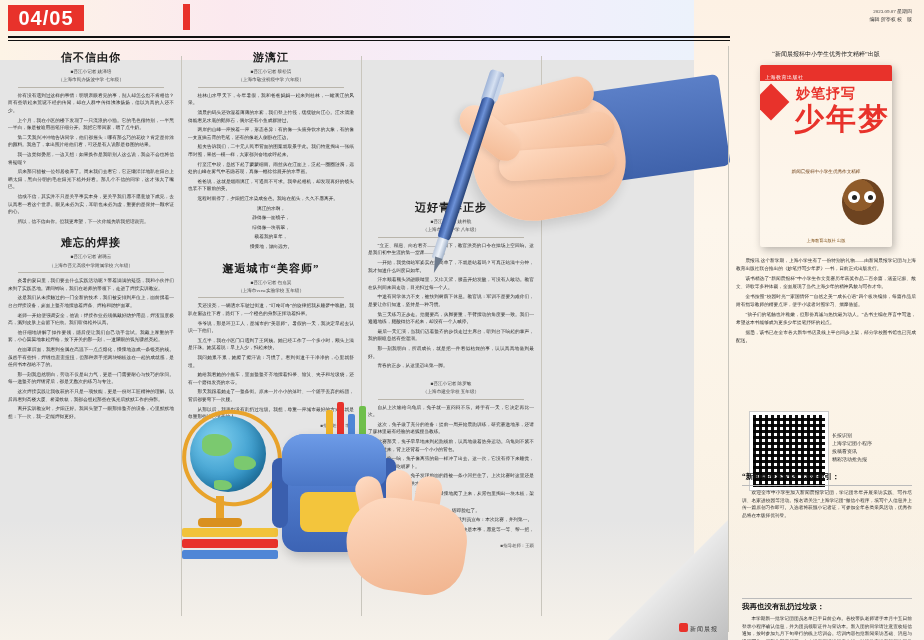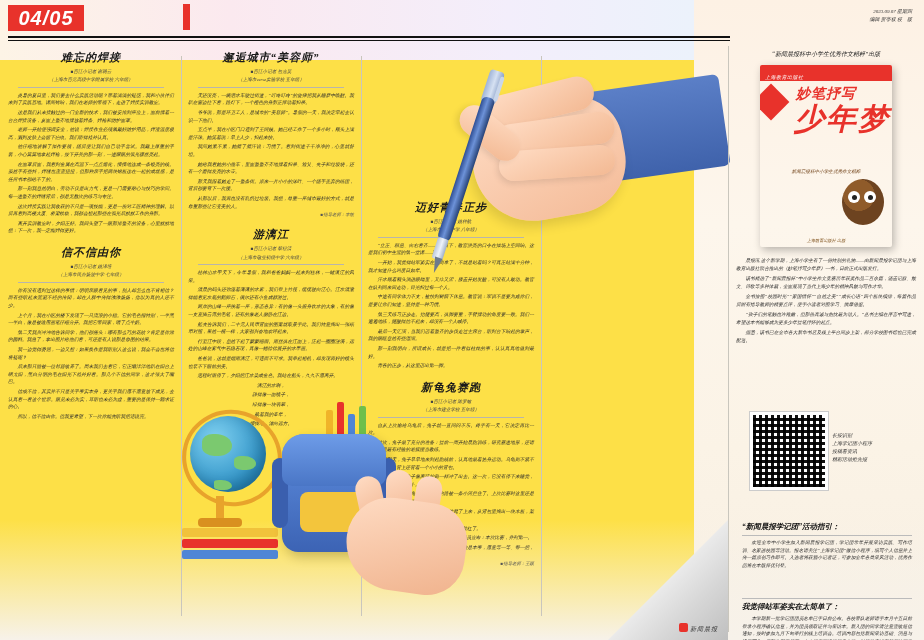--- a/index.html
+++ b/index.html
@@ -2,21 +2,21 @@
 <html><head>
 <meta charset="utf-8">
 <style>
   html,body{margin:0;padding:0;}
   body{
     width:924px;height:640px;overflow:hidden;
     background:#ffffff;
     font-family:"Liberation Serif", serif;
     color:#1b1b1b;
   }
-  .page{position:relative;width:924px;height:640px;overflow:hidden;background:#fde047;font-style:italic;}
+  .page{position:relative;width:924px;height:640px;overflow:hidden;background:#e5e5e5;}
 
   
   .wash-a{position:absolute;left:0;top:0;width:924px;height:60px;
     background:linear-gradient(90deg,#fdf4e6 0%,#fbe9ef 25%,#f3eefb 55%,#eaf3fb 80%,#fdf7ec 100%);}
   .wash-b{position:absolute;right:0;top:0;width:230px;height:640px;
     background:linear-gradient(180deg,#fdf1e4 0%,#fdf6ec 35%,#fbf3e6 70%,#f7efe2 100%);}
   .wash-c{position:absolute;left:0;bottom:0;width:924px;height:120px;
     background:linear-gradient(0deg,#f7f2ea 0%,rgba(255,255,255,0) 100%);}
 
   
@@ -67,21 +67,21 @@
   .book .owl:after{content:"";position:absolute;left:10px;top:16px;width:5px;height:5px;border-radius:50%;background:#222;box-shadow:16px 0 0 #222;}
   .book .pub{position:absolute;left:0;bottom:4px;width:100%;text-align:center;font-size:4.2px;color:#7a4a12;}
   .book .ribbon{position:absolute;left:-2px;top:24px;width:26px;height:26px;background:#e8322b;transform:rotate(-45deg);}
 
   .rail p.body{font-size:4.7px;line-height:1.6;text-indent:9.4px;margin:0 0 3px 0;}
   .qr{position:absolute;left:14px;top:362px;width:72px;height:72px;background:
      repeating-linear-gradient(0deg,#111 0 3px,#fff 3px 6px),
      repeating-linear-gradient(90deg,#111 0 3px,rgba(255,255,255,0) 3px 6px);
      background-blend-mode:multiply;border:3px solid #fff;box-shadow:0 0 0 1px #ccc;}
   .qr-cap{position:absolute;left:96px;top:382px;width:80px;font-size:5px;line-height:1.6;color:#333;}
-  .notice{position:absolute;left:6px;top:472px;width:170px;}
+  .notice{position:absolute;left:6px;top:422px;width:170px;}
   .notice h4{margin:0 0 3px 0;font-size:7.5px;font-weight:bold;color:#111;}
   .notice .box{border-top:1px solid #bbb;padding-top:3px;}
   .sep{position:absolute;left:6px;top:548px;width:170px;height:1px;background:#bbb;}
   .notice2{position:absolute;left:6px;top:552px;width:170px;}
   .notice2 h4{margin:0 0 3px 0;font-size:7.5px;font-weight:bold;color:#111;}
 
   
   .hand{position:absolute;left:395px;top:58px;width:330px;height:230px;pointer-events:none;}
   .sleeve{position:absolute;right:0;top:26px;width:150px;height:92px;background:linear-gradient(180deg,#5b7fc7,#3f62ab);
     border-radius:14px 6px 6px 30px;transform:rotate(-8deg);}
@@ -155,100 +155,99 @@
     </div>
   </div>
 
   <div class="cols">
     <div class="vrule v1"></div>
     <div class="vrule v2"></div>
     <div class="vrule v3"></div>
 
     <div class="col c1">
       <div class="art">
+        <h2>信不信由你</h2>
+        <div class="byline">■晋江小记者 姚泽培</div>
+        <div class="byline">（上海市民办扬波中学 七年级）</div>
+        <div class="rule-thin"></div>
+        <p class="body">你有没有遇到过这样的事情：明明亲眼看见的事，别人却怎么也不肯相信？而有些听起来荒诞不经的传闻，却在人群中传得沸沸扬扬，信以为真的人还不少。</p>
+        <p class="body">上个月，我在小区的楼下发现了一只流浪的小猫。它的毛色很特别，一半黑一半白，像是被谁用画笔仔细分开。我把它带回家，喂了点牛奶。</p>
+        <p class="body">第二天我兴冲冲地告诉同学，他们都摇头：哪有那么巧的花纹？肯定是你涂的颜料。我急了，拿出照片给他们看，可还是有人说那是修图的结果。</p>
+        <p class="body">我一边觉得委屈，一边又想：如果换作是我听别人这么说，我会不会也将信将疑呢？</p>
+        <p class="body">后来那只猫被一位邻居收养了。周末我们去看它，它正懒洋洋地趴在阳台上晒太阳，黑白分明的毛在阳光下格外好看。那几个不信的同学，这才张大了嘴巴。</p>
+        <p class="body">信或不信，其实并不只是关乎事实本身，更关乎我们愿不愿意放下成见，去认真看一看这个世界。眼见未必为实，耳听也未必为虚，重要的是保持一颗求证的心。</p>
+        <p class="body">所以，信不信由你。但我更希望，下一次你能先听我把话说完。</p>
+      </div>
+      <div class="art">
         <h2>难忘的焊接</h2>
         <div class="byline">■晋江小记者 谢璐云</div>
         <div class="byline">（上海市晋元高级中学附属学校 六年级）</div>
         <div class="rule-thin"></div>
         <p class="body">炎暑的夏日里，我们要去什么实践活动呢？带着满满的疑惑，我和小伙伴们来到了实践基地。课间铃响，我们在老师的带领下，走进了焊接实训教室。</p>
         <p class="body">这是我们从未接触过的一门全新的技术，我们被安排到座位上，面前摆着一台台焊接设备，桌面上整齐地摆放着焊条、焊枪和防护面罩。</p>
         <p class="body">老师一开始便强调安全，他说：焊接作业必须佩戴好防护用品，焊渣温度极高，溅到皮肤上会留下疤痕。我们听得格外认真。</p>
         <p class="body">他仔细地讲解了操作要领，随后便让我们自己动手尝试。我戴上厚重的手套，小心翼翼地拿起焊枪，按下开关的那一刻，一道耀眼的弧光骤然亮起。</p>
         <p class="body">在面罩后面，我看到金属在高温下一点点熔化，慢慢地连成一条银亮的线。虽然手有些抖，焊缝也歪歪扭扭，但那种亲手把两块钢板连在一起的成就感，是任何书本都给不了的。</p>
         <p class="body">那一刻我忽然明白，劳动不仅是出力气，更是一门需要耐心与技巧的学问。每一道整齐的焊缝背后，都是无数次的练习与专注。</p>
         <p class="body">这次焊接实践让我收获的不只是一项技能，更是一份对工匠精神的理解。以后再看到高楼大厦、桥梁铁轨，我都会想起那些在弧光后默默工作的身影。</p>
         <p class="body">离开实训教室时，夕阳正好。我回头望了一眼那排整齐的设备，心里默默地想：下一次，我一定能焊得更好。</p>
       </div>
-      <div class="art">
-        <h2>信不信由你</h2>
-        <div class="byline">■晋江小记者 姚泽培</div>
-        <div class="byline">（上海市民办扬波中学 七年级）</div>
-        <div class="rule-thin"></div>
-        <p class="body">你有没有遇到过这样的事情：明明亲眼看见的事，别人却怎么也不肯相信？而有些听起来荒诞不经的传闻，却在人群中传得沸沸扬扬，信以为真的人还不少。</p>
-        <p class="body">上个月，我在小区的楼下发现了一只流浪的小猫。它的毛色很特别，一半黑一半白，像是被谁用画笔仔细分开。我把它带回家，喂了点牛奶。</p>
-        <p class="body">第二天我兴冲冲地告诉同学，他们都摇头：哪有那么巧的花纹？肯定是你涂的颜料。我急了，拿出照片给他们看，可还是有人说那是修图的结果。</p>
-        <p class="body">我一边觉得委屈，一边又想：如果换作是我听别人这么说，我会不会也将信将疑呢？</p>
-        <p class="body">后来那只猫被一位邻居收养了。周末我们去看它，它正懒洋洋地趴在阳台上晒太阳，黑白分明的毛在阳光下格外好看。那几个不信的同学，这才张大了嘴巴。</p>
-        <p class="body">信或不信，其实并不只是关乎事实本身，更关乎我们愿不愿意放下成见，去认真看一看这个世界。眼见未必为实，耳听也未必为虚，重要的是保持一颗求证的心。</p>
-        <p class="body">所以，信不信由你。但我更希望，下一次你能先听我把话说完。</p>
-      </div>
     </div>
 
     <div class="col c2">
-      <div class="art">
-        <h2>邂逅城市“美容师”</h2>
-        <div class="byline">■晋江小记者 包嘉昊</div>
-        <div class="byline">（上海市verse实验学校 五年级）</div>
-        <div class="rule-thin"></div>
-        <p class="body">天还没亮，一辆洒水车驶过街道，“叮咚叮咚”的旋律把我从睡梦中唤醒。我趴在窗边往下看，路灯下，一个橙色的身影正挥动着扫帚。</p>
-        <p class="body">爷爷说，那是环卫工人，是城市的“美容师”。暑假的一天，我决定早起去认识一下他们。</p>
-        <p class="body">五点半，我在小区门口遇到了王阿姨。她已经工作了一个多小时，额头上满是汗珠。她笑着说：早上人少，扫起来快。</p>
-        <p class="body">我问她累不累，她擦了擦汗说：习惯了。看到街道干干净净的，心里就舒坦。</p>
-        <p class="body">她给我看她的小推车，里面整整齐齐地摆着扫帚、簸箕、夹子和垃圾袋，还有一个磨得发亮的水壶。</p>
-        <p class="body">那天我跟着她走了一整条街。原来一片小小的落叶、一个随手丢弃的纸团，背后都要弯下一次腰。</p>
-        <p class="body">从那以后，我再也没有乱扔过垃圾。我想，尊重一座城市最好的方式，就是尊重那些让它变美的人。</p>
-        <div class="tail">■指导老师：李敏</div>
-      </div>
       <div class="art">
         <h2>游漓江</h2>
         <div class="byline">■晋江小记者 黎松清</div>
         <div class="byline">（上海市敬业初级中学 六年级）</div>
         <div class="rule-thin"></div>
         <p class="body">桂林山水甲天下，今年暑假，我和爸爸妈妈一起来到桂林，一睹漓江的风采。</p>
         <p class="body">清晨的码头还弥漫着薄薄的水雾，我们登上竹筏，缓缓驶向江心。江水清澈得能看见水底的鹅卵石，偶尔还有小鱼成群游过。</p>
         <p class="body">两岸的山峰一座挨着一座，形态各异：有的像一头俯身饮水的大象，有的像一支直插云霄的毛笔，还有的像老人侧卧在江边。</p>
         <p class="body">船夫告诉我们，二十元人民币背面的图案就取景于此。我们特意掏出一张纸币对照，果然一模一样，大家都兴奋地欢呼起来。</p>
         <p class="body">行至江中段，忽然下起了蒙蒙细雨。雨丝落在江面上，泛起一圈圈涟漪，远处的山峰在雾气中若隐若现，真像一幅徐徐展开的水墨画。</p>
         <p class="body">爸爸说，这就是烟雨漓江，可遇而不可求。我举起相机，却发现再好的镜头也装不下眼前的美。</p>
         <p class="body">返程时雨停了，夕阳把江水染成金色。我站在船头，久久不愿离开。</p>
         <p class="verse">漓江的水啊，</p>
         <p class="verse">静得像一面镜子，</p>
         <p class="verse">绿得像一块翡翠，</p>
         <p class="verse">载着我的童年，</p>
         <p class="verse">慢慢地，漂向远方。</p>
       </div>
+      <div class="art">
+        <h2>邂逅城市“美容师”</h2>
+        <div class="byline">■晋江小记者 包嘉昊</div>
+        <div class="byline">（上海市verse实验学校 五年级）</div>
+        <div class="rule-thin"></div>
+        <p class="body">天还没亮，一辆洒水车驶过街道，“叮咚叮咚”的旋律把我从睡梦中唤醒。我趴在窗边往下看，路灯下，一个橙色的身影正挥动着扫帚。</p>
+        <p class="body">爷爷说，那是环卫工人，是城市的“美容师”。暑假的一天，我决定早起去认识一下他们。</p>
+        <p class="body">五点半，我在小区门口遇到了王阿姨。她已经工作了一个多小时，额头上满是汗珠。她笑着说：早上人少，扫起来快。</p>
+        <p class="body">我问她累不累，她擦了擦汗说：习惯了。看到街道干干净净的，心里就舒坦。</p>
+        <p class="body">她给我看她的小推车，里面整整齐齐地摆着扫帚、簸箕、夹子和垃圾袋，还有一个磨得发亮的水壶。</p>
+        <p class="body">那天我跟着她走了一整条街。原来一片小小的落叶、一个随手丢弃的纸团，背后都要弯下一次腰。</p>
+        <p class="body">从那以后，我再也没有乱扔过垃圾。我想，尊重一座城市最好的方式，就是尊重那些让它变美的人。</p>
+        <div class="tail">■指导老师：李敏</div>
+      </div>
     </div>
 
     <div class="col c3">
       <div class="art" style="margin-top:150px;">
         <h2>迈好青春正步</h2>
         <div class="byline">■晋江小记者 姚梓航</div>
         <div class="byline">（上海市回民中学 八年级）</div>
         <div class="rule-thin"></div>
         <p class="body">“立正、稍息、向右看齐——”烈日下，教官洪亮的口令在操场上空回响。这是我们初中生涯的第一堂课——军训。</p>
         <p class="body">一开始，我觉得站军姿实在太简单了，不就是站着吗？可真正站满十分钟，我才知道什么叫度日如年。</p>
         <p class="body">汗水顺着额头淌进眼睛里，又痒又涩，膝盖开始发酸，可没有人敢动。教官在队列间来回走动，目光扫过每一个人。</p>
         <p class="body">中途有同学体力不支，被扶到树荫下休息。教官说：军训不是要为难你们，是要让你们知道，坚持是一种习惯。</p>
         <p class="body">第三天练习正步走。抬腿要高，落脚要重，手臂摆动的角度要一致。我们一遍遍地练，腿酸得抬不起来，却没有一个人喊停。</p>
         <p class="body">最后一天汇演，当我们迈着整齐的步伐走过主席台，听到台下响起的掌声，我的眼眶忽然有些湿润。</p>
         <p class="body">那一刻我明白，所谓成长，就是把一件看似枯燥的事，认认真真地做到最好。</p>
         <p class="body">青春的正步，从这里迈出第一脚。</p>
       </div>
       <div class="art">
-        <h2>新龟兔赛跑</h2>
         <div class="byline">■晋江小记者 陈罗敏</div>
         <div class="byline">（上海市建业学校 五年级）</div>
         <div class="rule-thin"></div>
         <p class="body">自从上次输给乌龟后，兔子就一直闷闷不乐。终于有一天，它决定再比一次。</p>
         <p class="body">这次，兔子做了充分的准备：提前一周开始晨跑训练，研究赛道地形，还请了森林里最有经验的老狐狸当教练。</p>
         <p class="body">比赛那天，兔子早早地来到起跑线前，认真地做着热身运动。乌龟则不紧不慢地爬过来，背上还背着一个小小的背包。</p>
         <p class="body">发令枪一响，兔子像离弦的箭一样冲了出去。这一次，它没有停下来睡觉，也没有在路边吃胡萝卜。</p>
         <p class="body">可跑到半山腰，兔子发现前面的路被一条小河拦住了。上次比赛时这里还是一座小桥，现在桥被洪水冲垮了。</p>
         <p class="body">兔子急得团团转。这时，乌龟慢慢地爬了上来，从背包里掏出一块木板，架在了河面上。</p>
         <p class="body">“一起过吧。”乌龟说。兔子愣住了，随即脸红了。</p>
@@ -339,20 +338,20 @@
     </div>
 
     <div class="notice">
       <h4>“新闻晨报学记团”活动指引：</h4>
       <div class="box">
         <p class="body">欢迎全市中小学生加入新闻晨报学记团，学记团常年开展采访实践、写作培训、名家进校园等活动。报名请关注“上海学记团”微信小程序，填写个人信息并上传一篇原创习作即可。入选者将获颁小记者证，可参加全年各类采风活动，优秀作品将在本版择优刊登。</p>
       </div>
     </div>
     <div class="sep"></div>
     <div class="notice2">
-      <h4>我觉得站军姿实在太简单了：</h4>
+      <h4>我再也没有乱扔过垃圾：</h4>
       <p class="body">本学期新一批学记团团员名单已于日前公布。各校带队老师请于本月十五日前登录小程序确认信息，并为团员领取证件与采访本。新入团的同学请注意查收短信通知，按时参加九月下旬举行的线上培训会。培训内容包括新闻采访基础、消息与通讯写作、摄影构图要领等，由本报资深编辑记者主讲。对活动安排有疑问的同学和家长，可在工作日致电编辑部咨询。</p>
     </div>
   </div>
 
   <div class="curl"></div>
   <div class="logo-bl"><span class="logo-dot"></span><span>新闻晨报</span></div>
 </div>
 
 </body></html>

